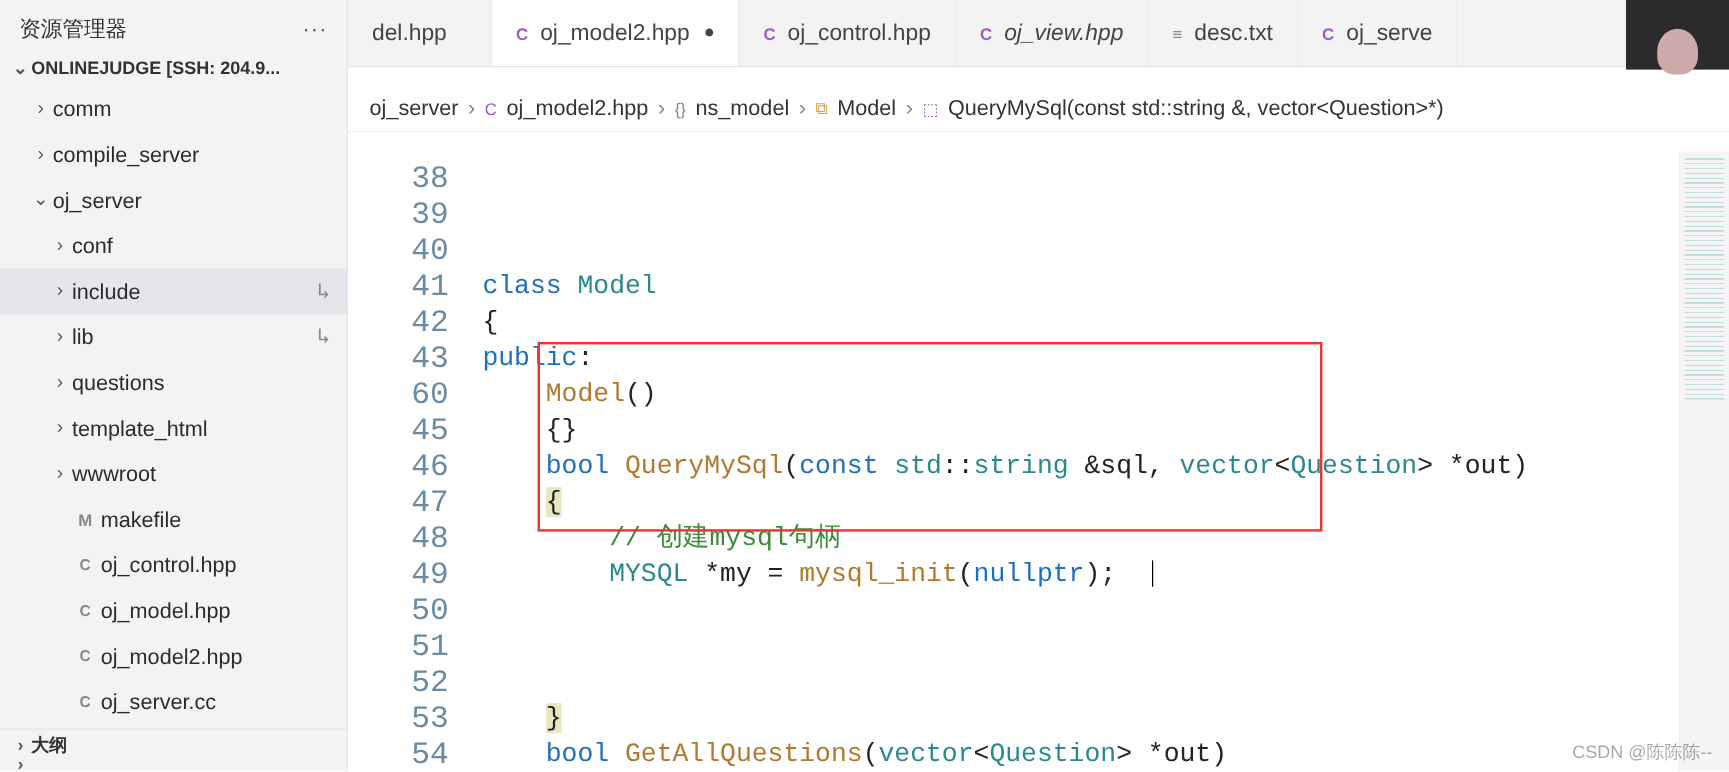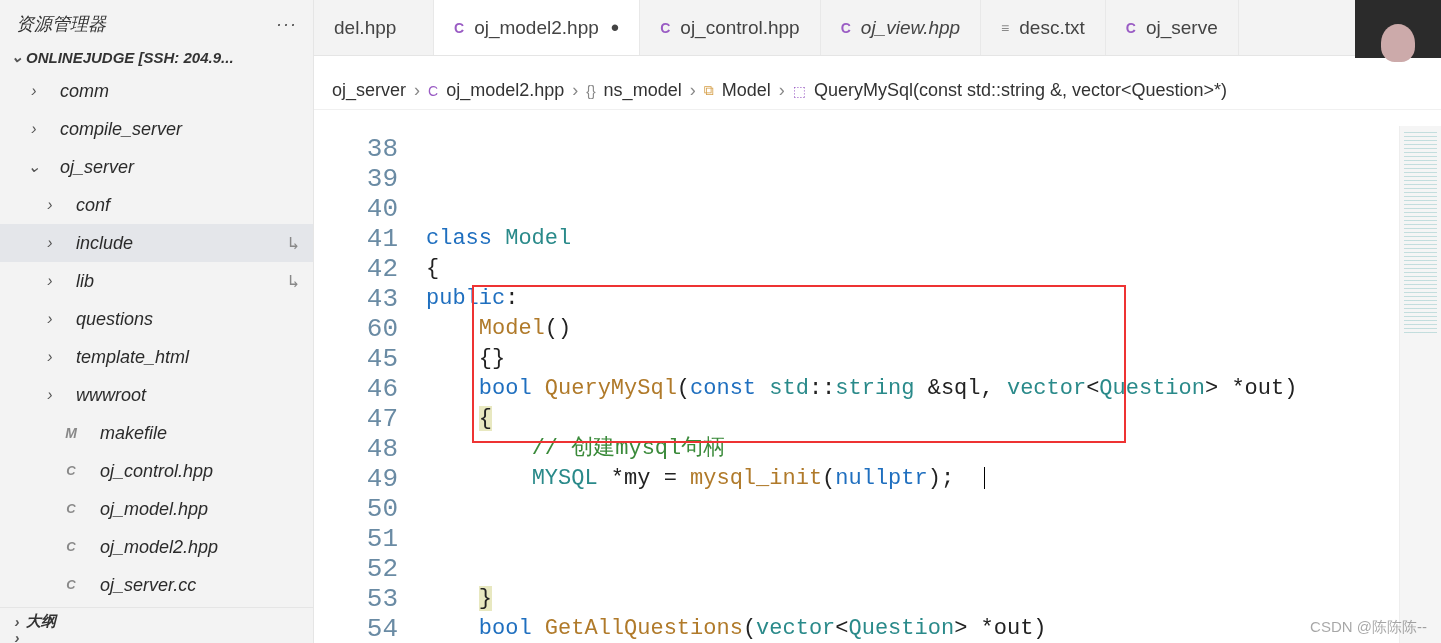--- a/index.html
+++ b/index.html
@@ -8,26 +8,25 @@
   font-size: 14px;
   color: #333;
   background: #fff;
   width: 1441px;
   height: 643px;
   overflow: hidden;
   position: relative;
 }
 .app { display: flex; height: 100%; }
 .sidebar {
-  width: 314px;
+  width: 290px;
   background: #f3f3f3;
   border-right: 1px solid #e5e5e5;
   display: flex;
   flex-direction: column;
-  font-style: italic;
 }
 .sidebar-header {
   display: flex;
   align-items: center;
   justify-content: space-between;
   padding: 12px 16px 6px 16px;
   font-size: 18px;
 }
 .sidebar-header .dots { color: #555; letter-spacing: 1px; }
 .project-row {
@@ -56,21 +55,21 @@
   font-size: 16px;
 }
 .tree-item .icon {
   width: 22px;
   display: inline-flex;
   align-items: center;
   justify-content: center;
   margin-right: 2px;
   color: #888;
 }
-.tree-item .label { flex: 1; margin-left: 16px; }
+.tree-item .label { flex: 1; }
 .tree-item .badge { color: #888; padding-right: 10px; font-family: monospace; }
 .file-icon-cpp { color: #9a5cc4; font-weight: 700; font-size: 13px; }
 .file-icon-m { color: #e06c22; font-weight: 700; font-size: 14px; }
 .outline-row {
   display: flex;
   align-items: center;
   padding: 4px 8px;
   font-weight: 600;
   font-size: 15px;
   border-top: 1px solid #e5e5e5;

